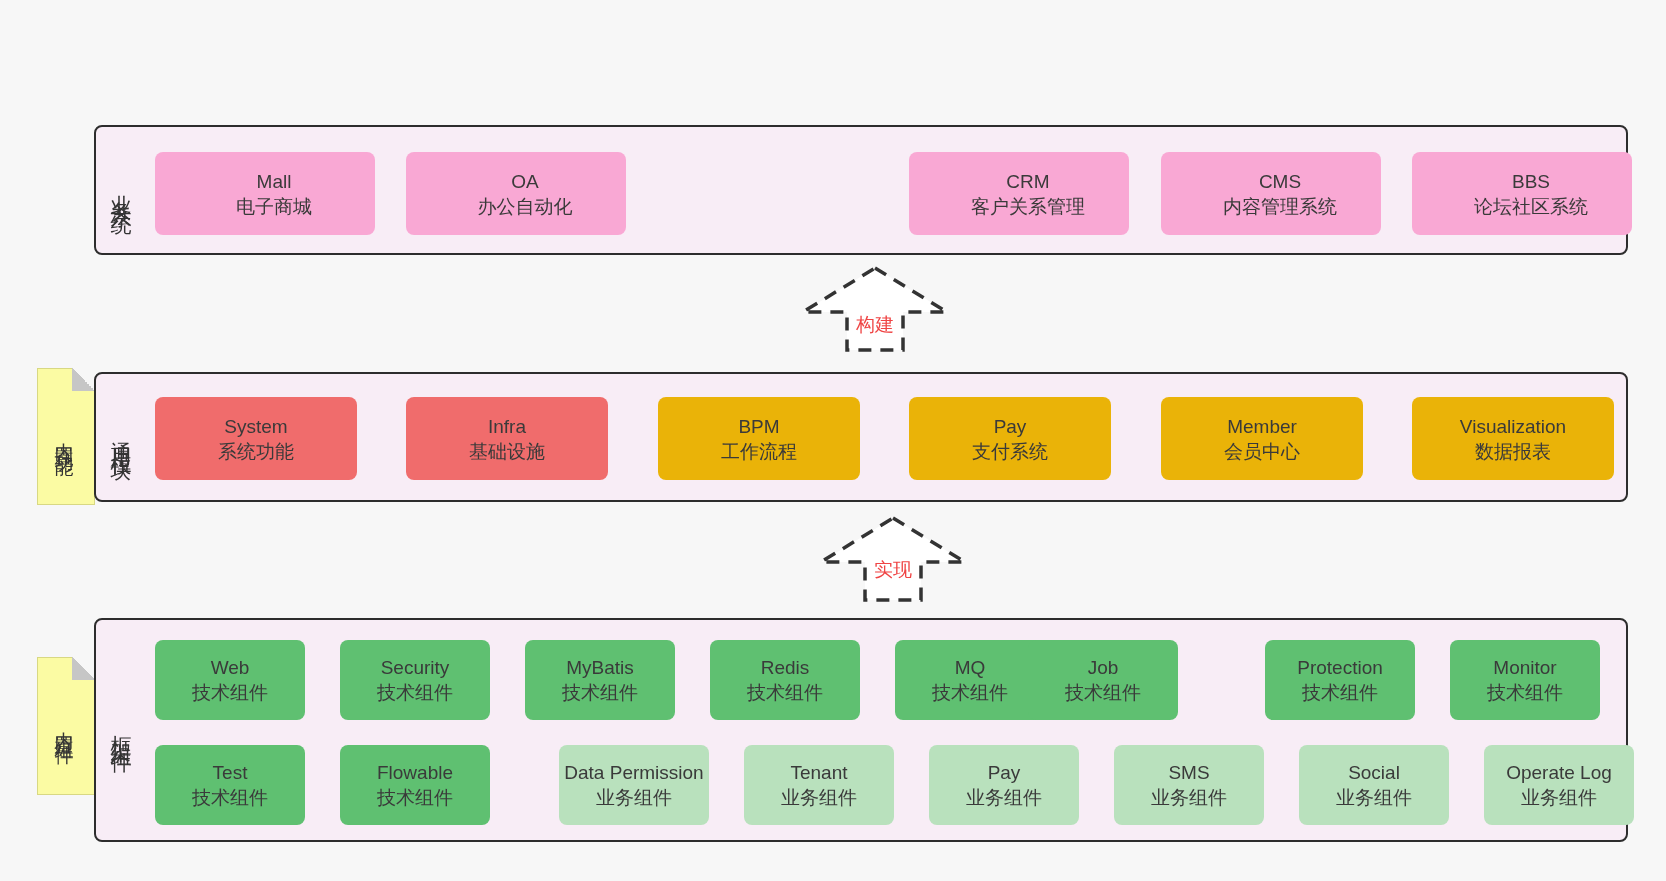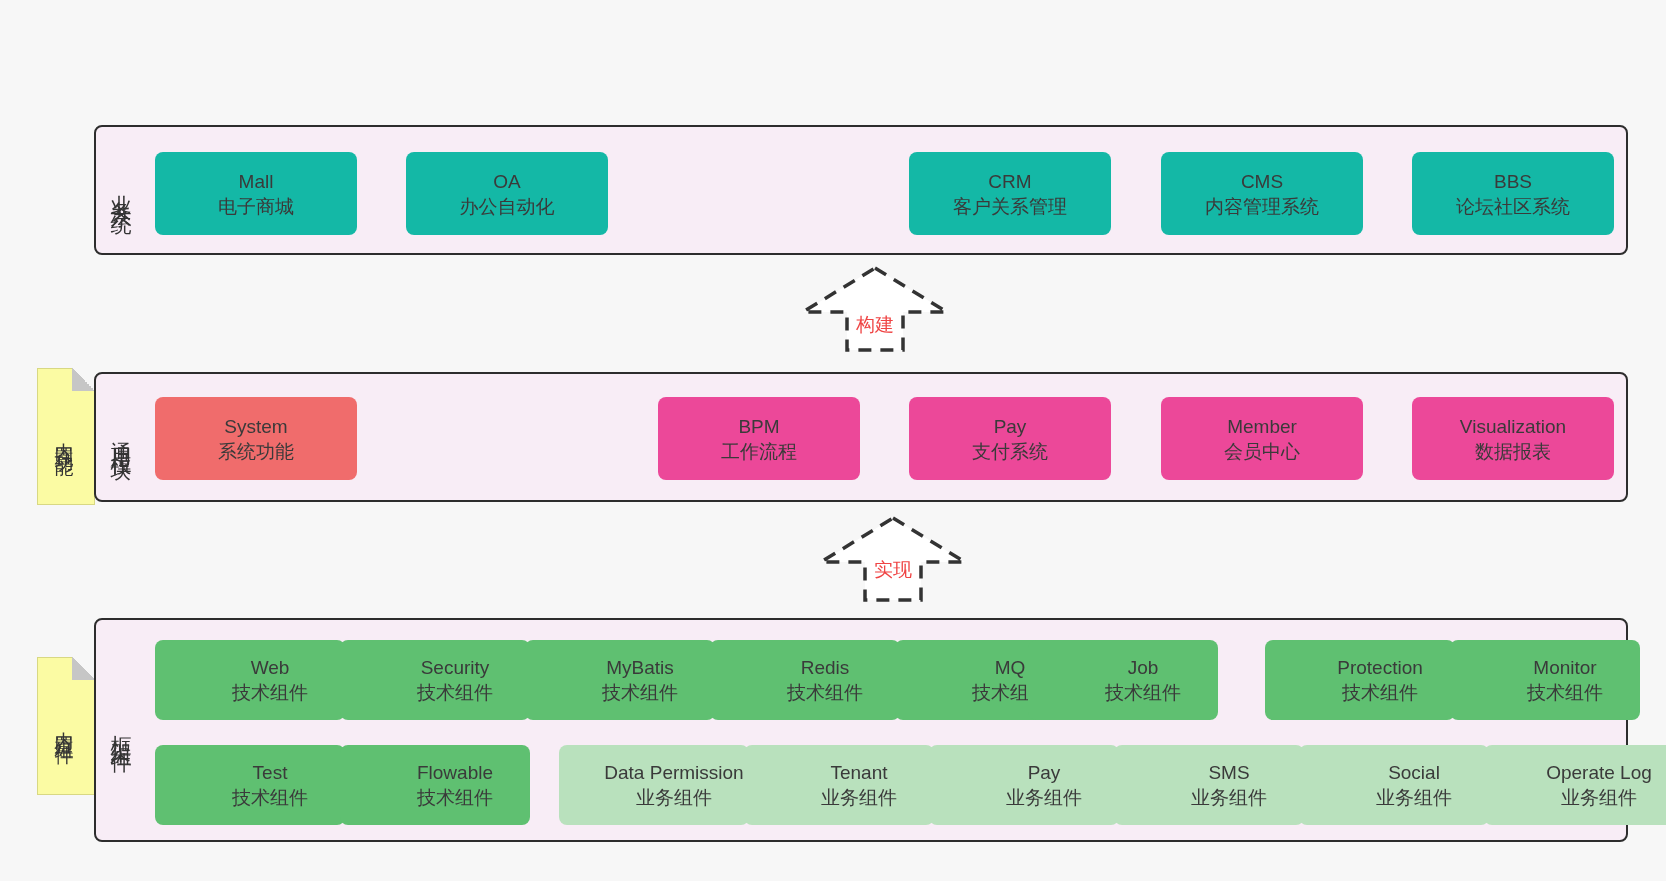--- a/index.html
+++ b/index.html
@@ -18,27 +18,27 @@
     position:absolute;left:11px;top:50%;transform:translateY(-50%);
     writing-mode:vertical-rl;text-orientation:upright;
     font-size:21px;letter-spacing:6px;color:#333;white-space:nowrap;
   }
   .box{
     position:absolute;border-radius:8px;
     display:flex;flex-direction:column;align-items:center;justify-content:center;
     text-align:center;line-height:25px;font-size:19px;
   }
   .box .en,.box .cn{display:block;padding:0 4px;}
-  .b-blue{background:#14b8a6;}
+  .b-blue{background:#f9a8d4;padding-left:18px;}
   .b-red{background:#f06c6c;}
-  .b-pink{background:#ec4899;align-items:center;}
+  .b-pink{background:#eab308;align-items:center;}
   .b-gdark{background:#5fc071;}
   .b-glight{background:#b9e1bd;margin-left:34px;}
   .row12{width:202px;height:83px;}
-  .row3{width:150px;height:80px;padding-left:40px;}
+  .row3{width:150px;height:80px;}
   .note{
     position:absolute;left:37px;width:58px;
     background:#fbfba3;border:1px solid #d8d883;box-sizing:border-box;
   }
   .note-fold{
     position:absolute;top:-1px;right:-1px;width:23px;height:23px;
     background:linear-gradient(to bottom left,#f7f7f7 0 50%,#c6c6c6 50% 100%);
   }
   .note-text{
     position:absolute;left:13px;top:50%;transform:translateY(-50%);
@@ -97,20 +97,24 @@
     <polygon points="80,4 152,48 108,48 108,86 52,86 52,48 8,48"></polygon>
   </svg>
   <div class="arrow-label" style="left:849px;top:314px">构建</div>
 
   <section class="layer" style="top:372px;height:130px">
     <div class="vlabel">通用模块</div>
     <div class="box row12 b-red" style="left:59px;top:23px">
       <span class="en">System</span>
       <span class="cn">系统功能</span>
     </div>
+    <div class="box row12 b-red" style="left:310px;top:23px">
+      <span class="en">Infra</span>
+      <span class="cn">基础设施</span>
+    </div>
     <div class="box row12 b-pink" style="left:562px;top:23px">
       <span class="en">BPM</span>
       <span class="cn">工作流程</span>
     </div>
     <div class="box row12 b-pink" style="left:813px;top:23px">
       <span class="en">Pay</span>
       <span class="cn">支付系统</span>
     </div>
     <div class="box row12 b-pink" style="left:1316px;top:23px">
       <span class="en">Visualization</span>

